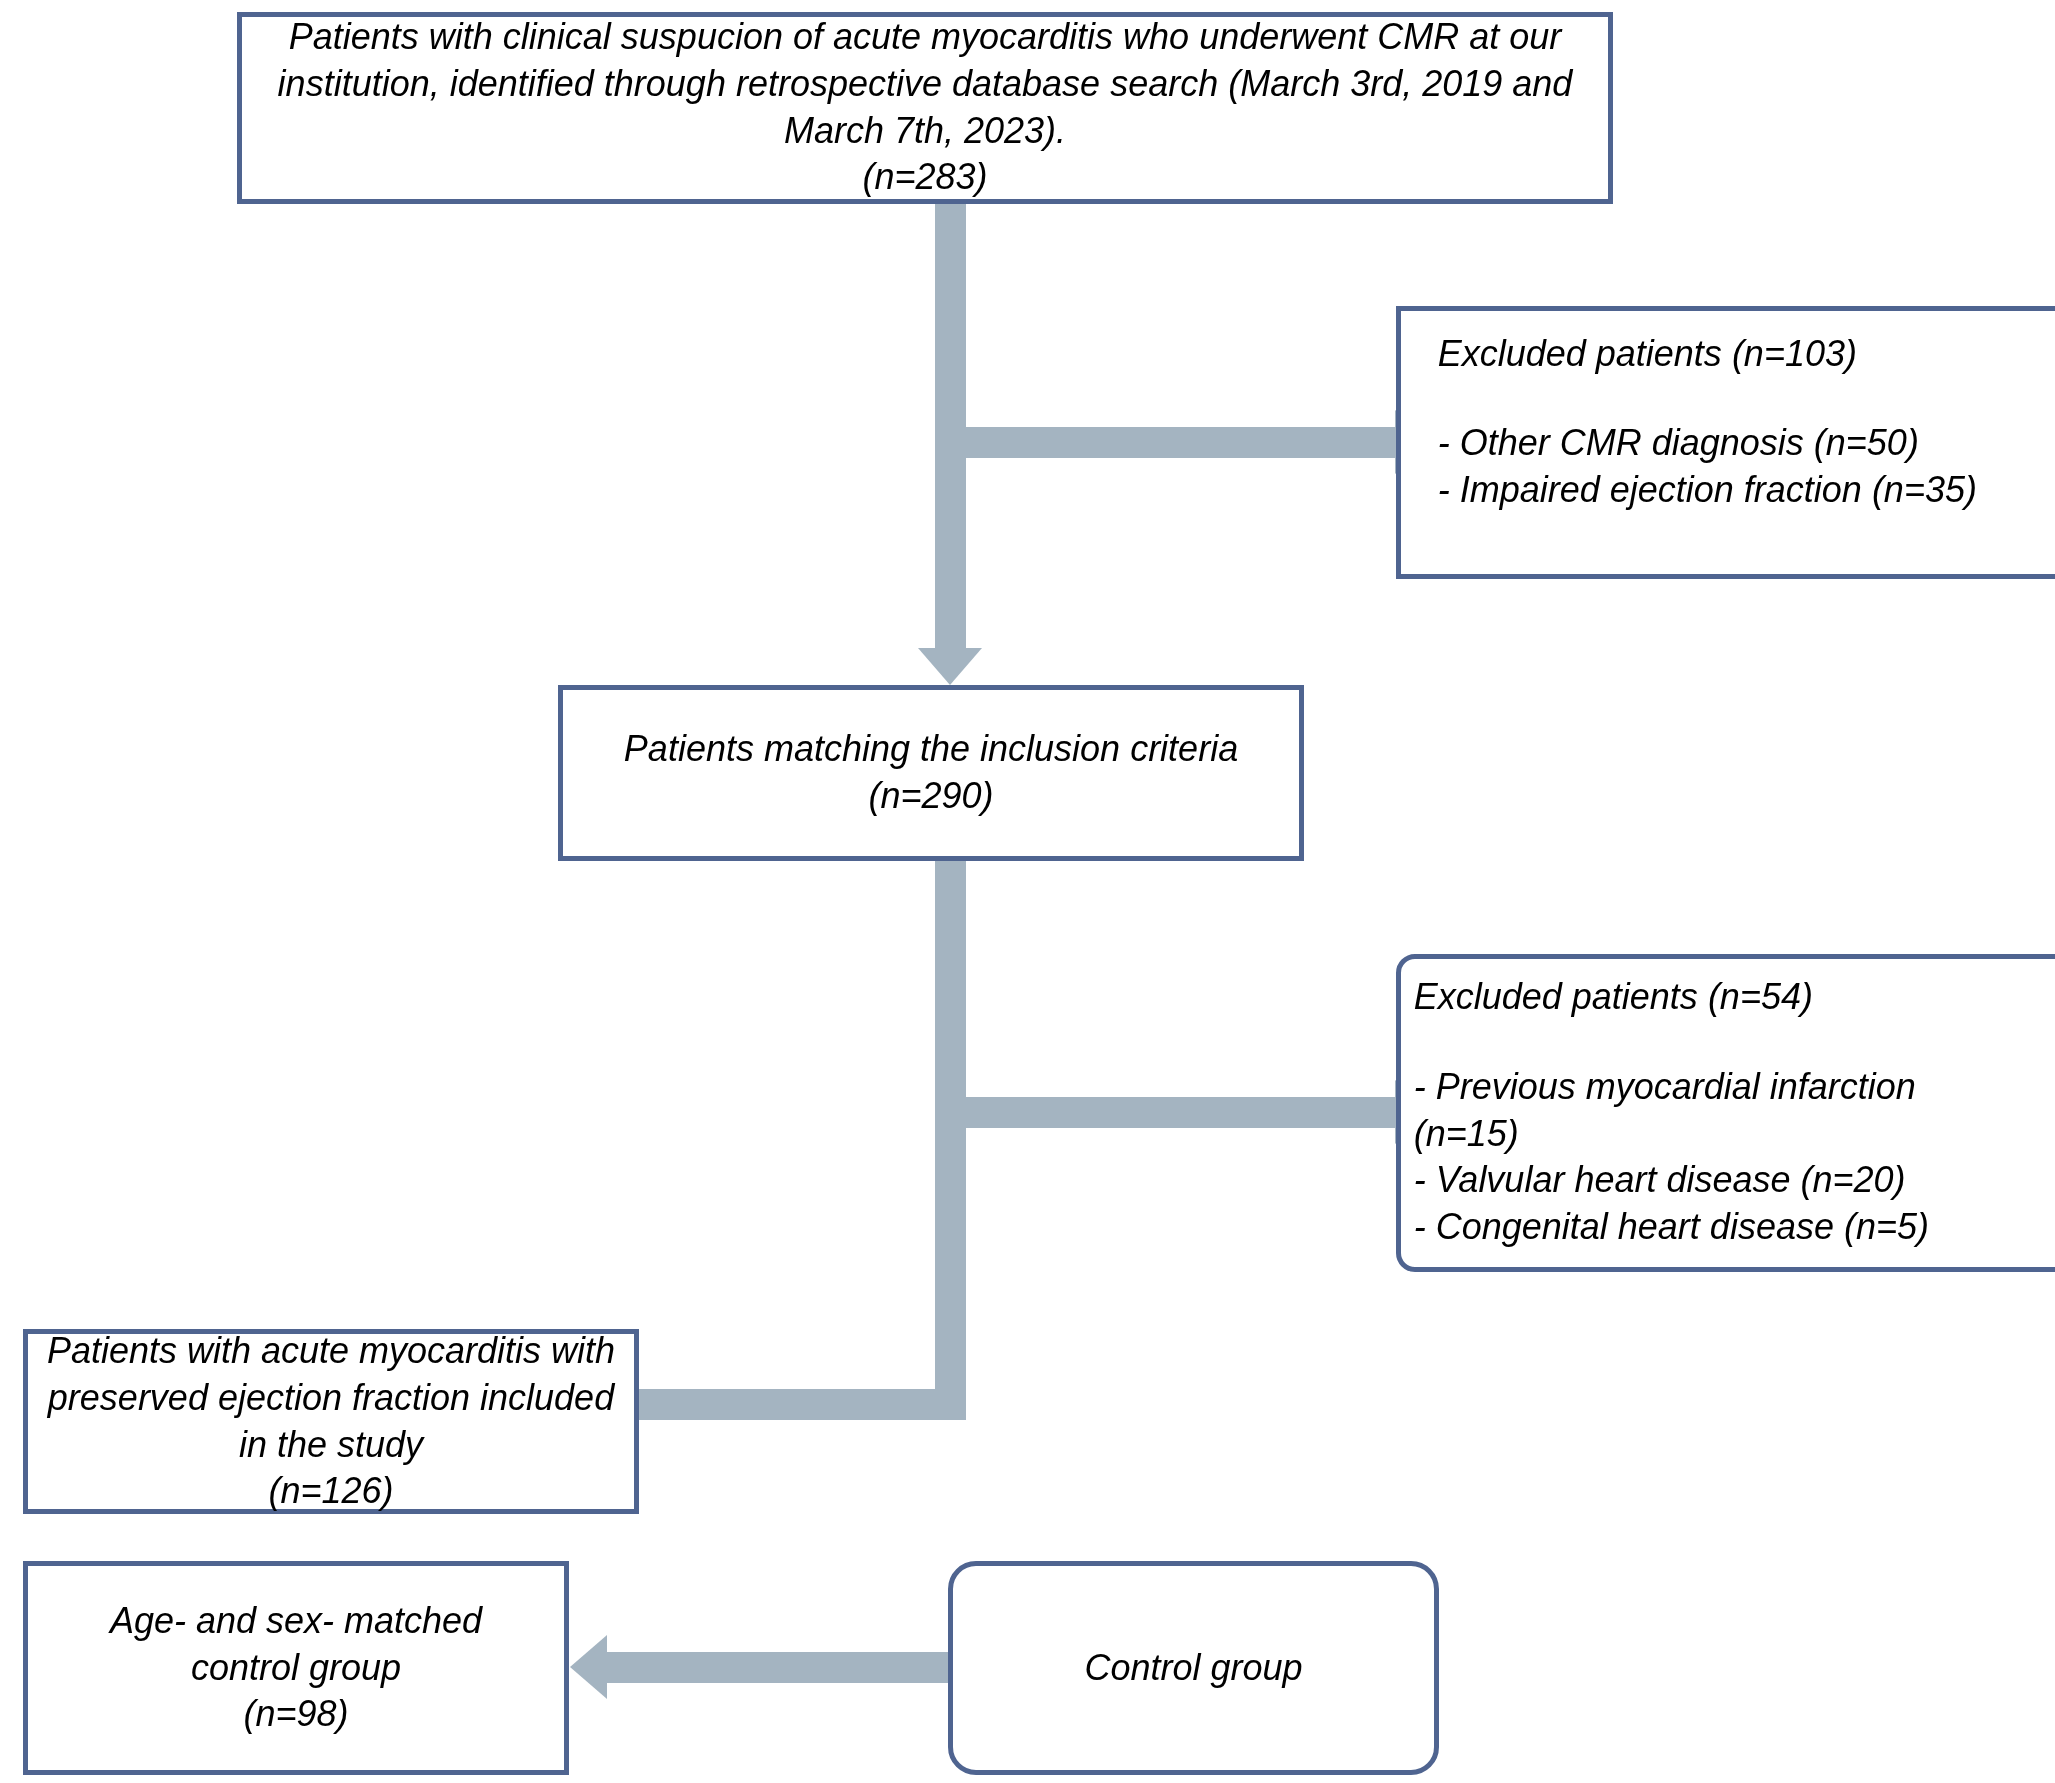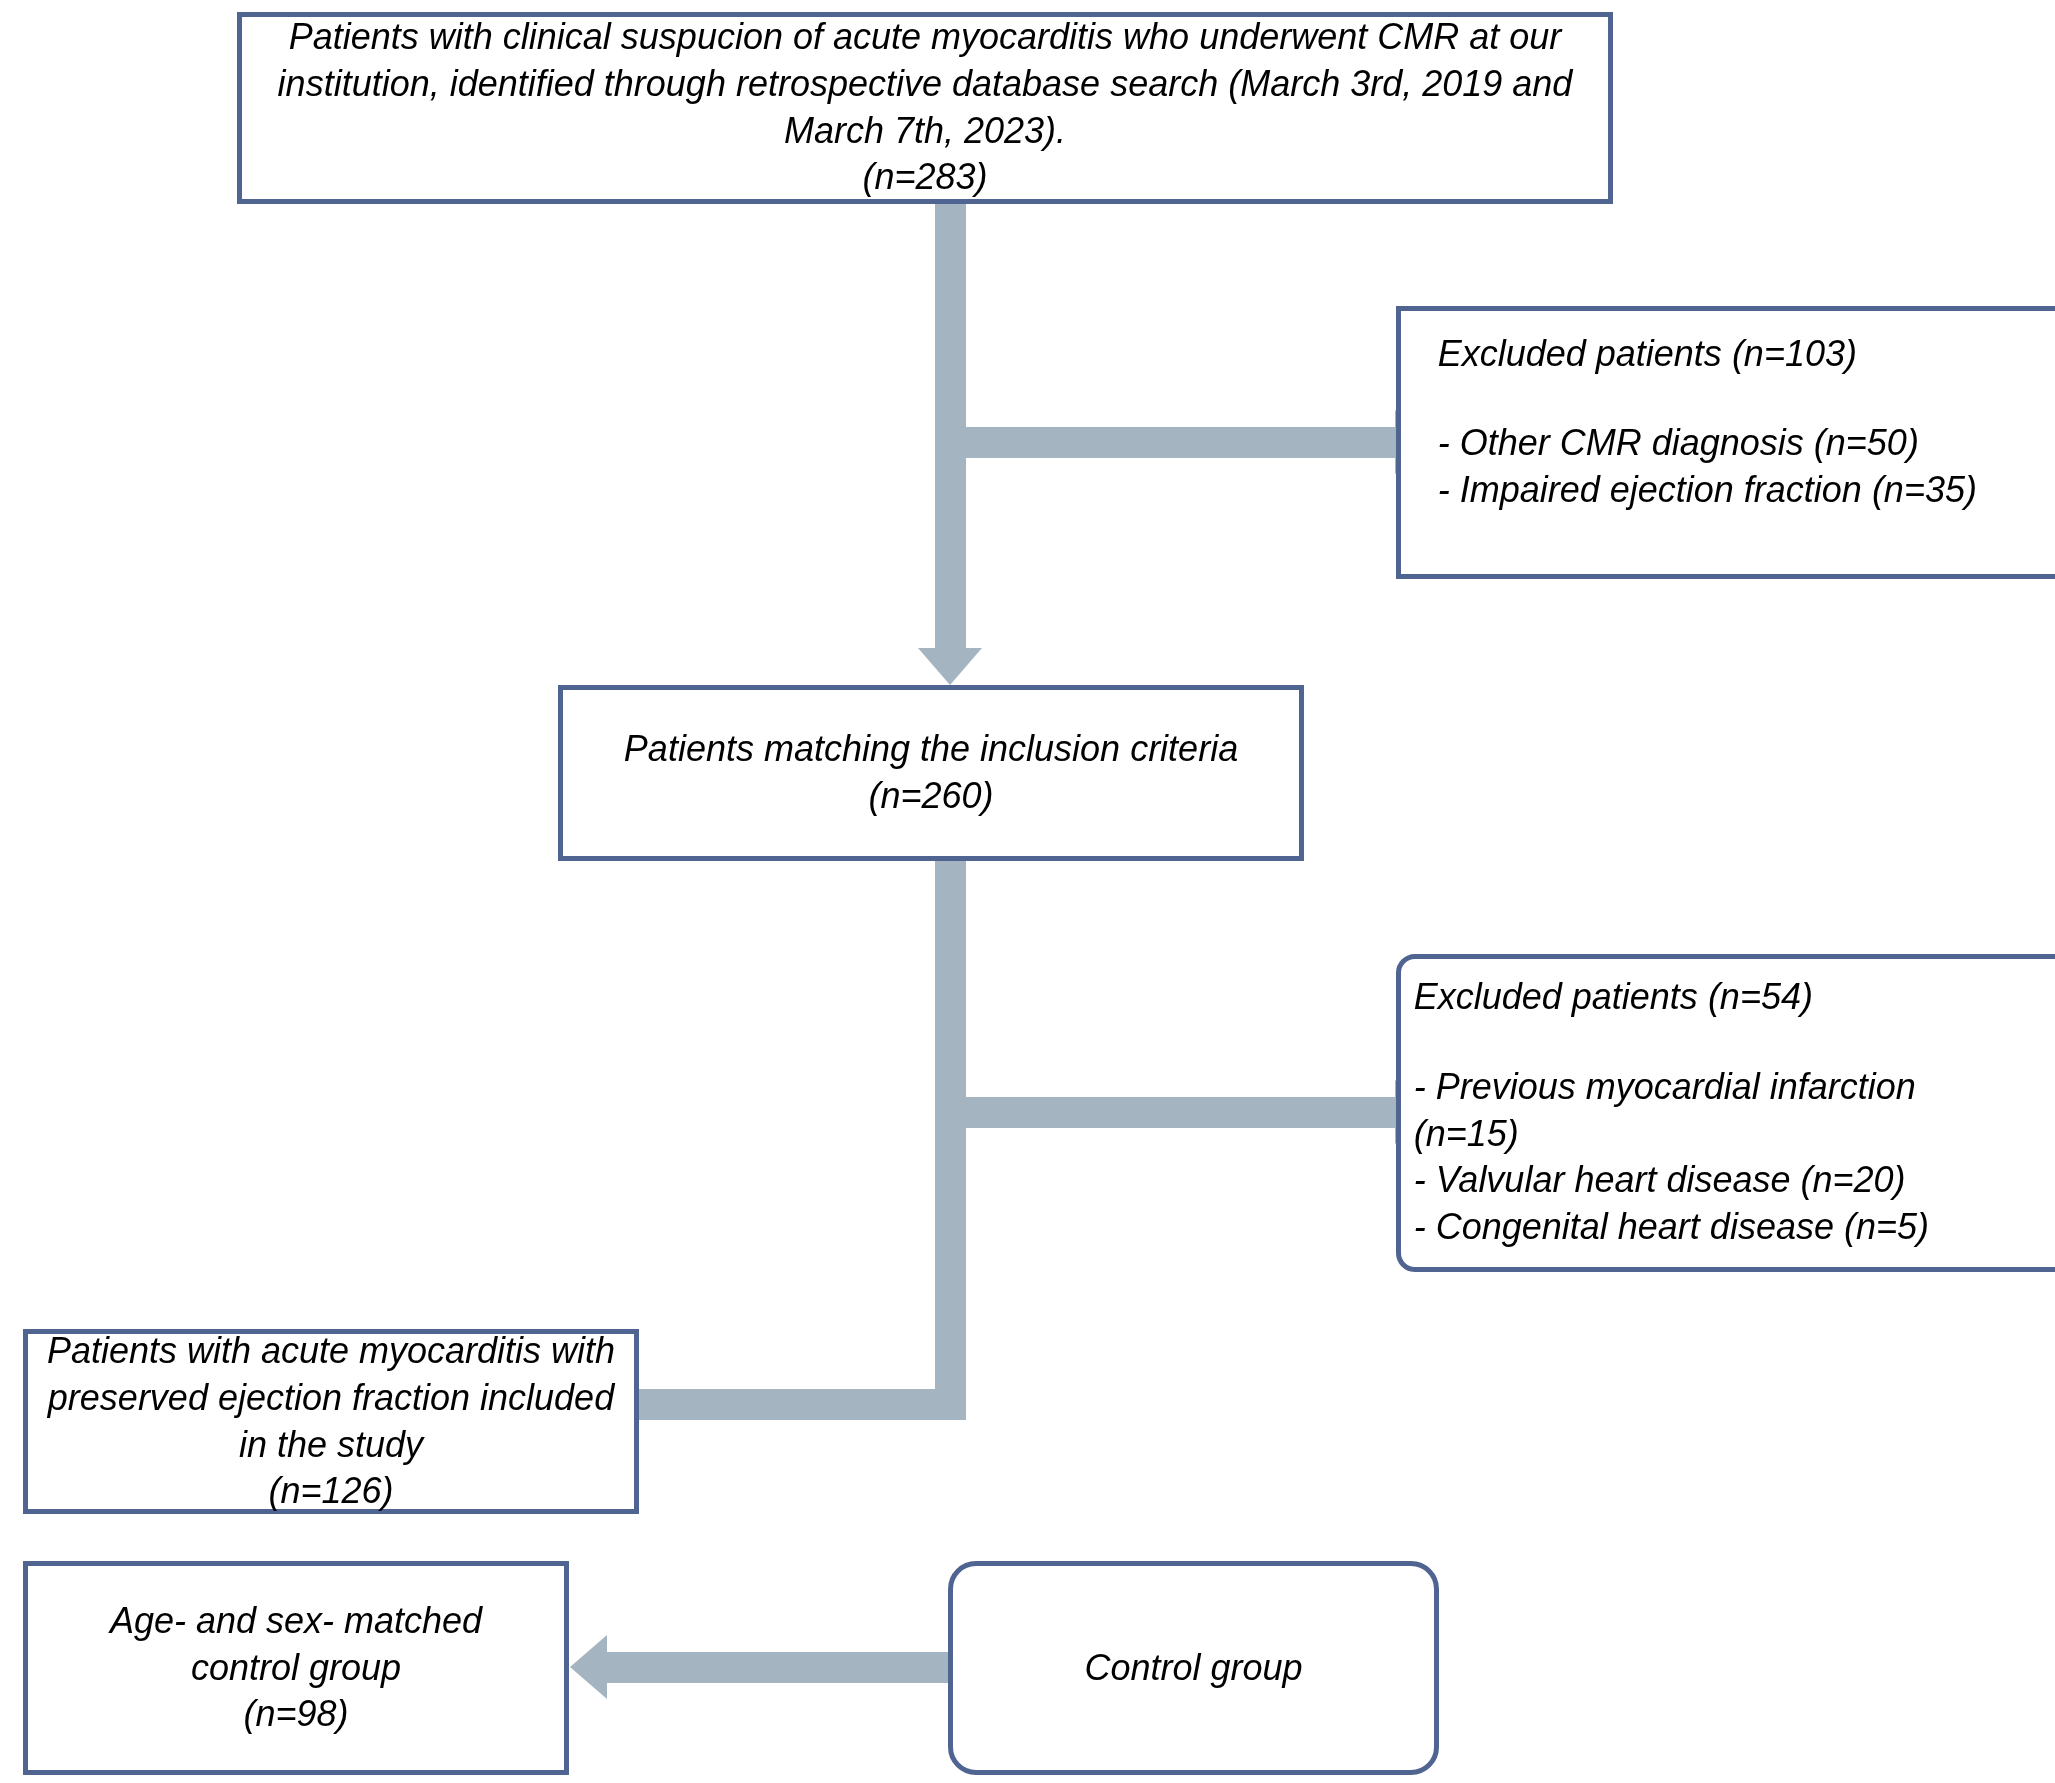--- a/index.html
+++ b/index.html
@@ -104,21 +104,21 @@
     <div style="display:flex; flex-direction:column; width:100%; padding:19.7px 0 0 0;">
       <div class="node-text left">Excluded patients (n=103)</div>
       <div class="node-text left" style="height:43px;"></div>
       <div class="node-text left">- Other CMR diagnosis (n=50)</div>
       <div class="node-text left">- Impaired ejection fraction (n=35)</div>
     </div>
   </div>
 
   <div class="node" style="left:558px; top:685px; width:746px; height:176px;">
     <div class="node-text">Patients matching the inclusion criteria
-(n=260)</div>
+(n=290)</div>
   </div>
 
   <div class="node" style="left:1396px; top:954px; width:724px; height:318px; align-items:flex-start;border-radius:19px;">
     <div style="display:flex; flex-direction:column; width:100%; padding:15px 0 0 0;">
       <div class="node-text left">Excluded patients (n=54)</div>
       <div class="node-text left" style="height:43px;"></div>
       <div class="node-text left">- Previous myocardial infarction
 (n=15)</div>
       <div class="node-text left">- Valvular heart disease (n=20)</div>
       <div class="node-text left">- Congenital heart disease (n=5)</div>

